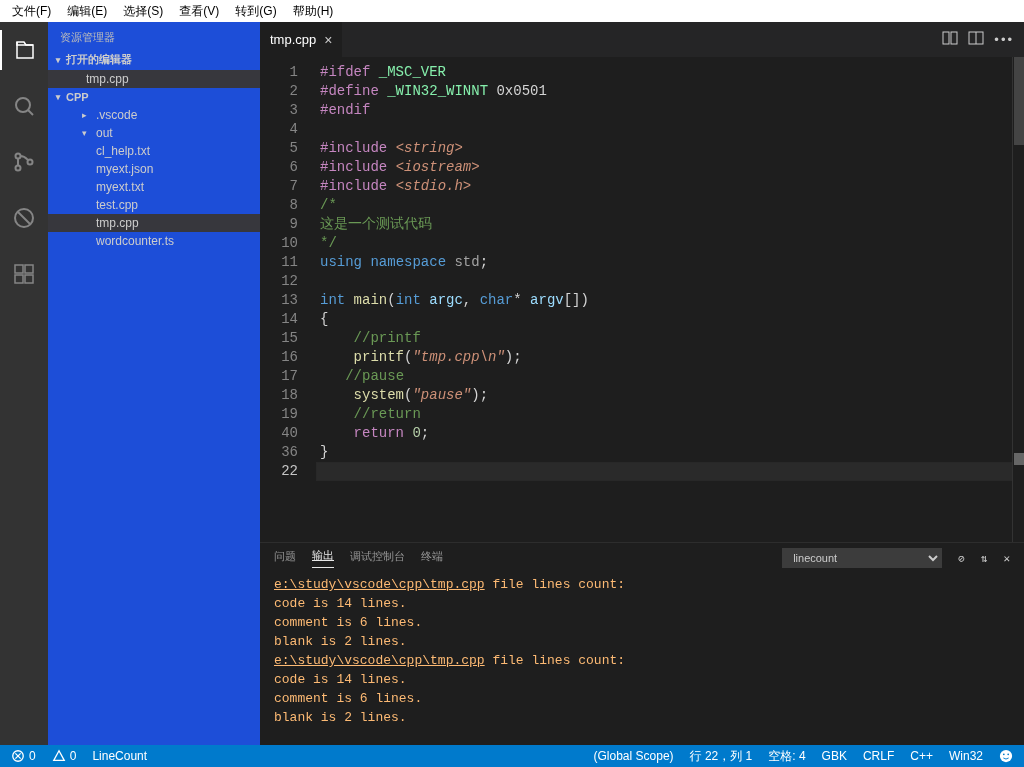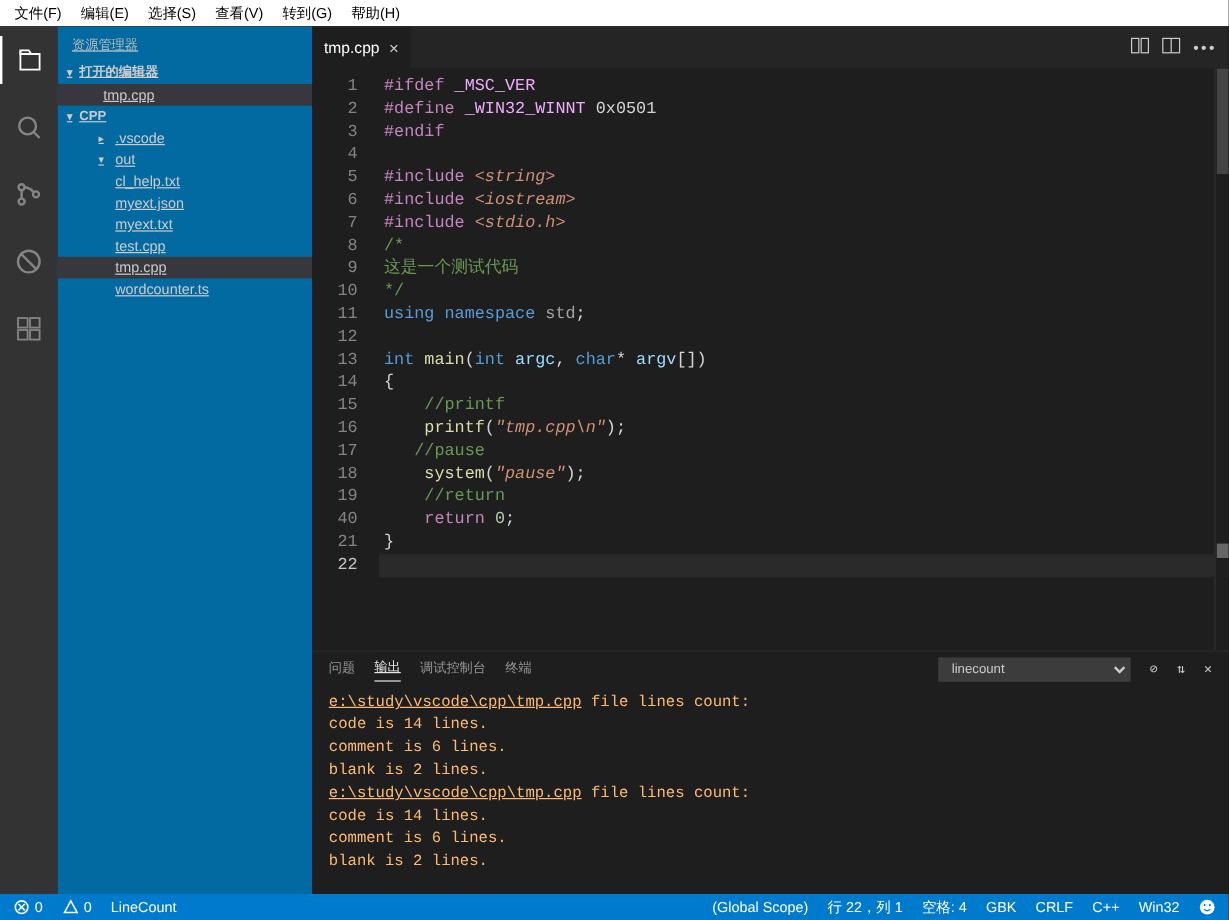--- a/index.html
+++ b/index.html
@@ -5,21 +5,21 @@
 * { margin:0; padding:0; box-sizing:border-box; }
 body { font-family:"Segoe UI",Arial,sans-serif; font-size:13px; background:#000; color:#ccc; width:1024px; height:767px; overflow:hidden; }
 .window { width:1024px; height:767px; display:flex; flex-direction:column; background:#000; }
 .menubar { background:#fff; color:#000; height:22px; display:flex; align-items:center; padding:0 4px; font-size:12px; }
 .menubar span { padding:2px 8px; cursor:default; }
 .main-area { flex:1; display:flex; background:#1e1e1e; overflow:hidden; }
 .activitybar { width:48px; background:#333333; display:flex; flex-direction:column; align-items:center; padding-top:8px; gap:16px; }
 .activitybar .aicon { width:48px; height:40px; display:flex; align-items:center; justify-content:center; color:#858585; cursor:pointer; }
 .activitybar .aicon.active { color:#fff; border-left:2px solid #fff; }
 .activitybar svg { width:24px; height:24px; }
-.sidebar { width:212px; background:#0369a1; display:flex; flex-direction:column; font-size:12px; color:#ccc;text-decoration:underline; }
+.sidebar { width:212px; background:#1d4ed8; display:flex; flex-direction:column; font-size:12px; color:#ccc; }
 .sidebar-title { padding:8px 12px 4px; font-size:11px; text-transform:none; color:#bbb; }
 .section-hdr { padding:3px 4px; display:flex; align-items:center; gap:2px; font-size:11px; font-weight:700; color:#ccc; cursor:pointer; }
 .section-hdr .tw { width:12px; text-align:center; font-size:9px; }
 .tree-item { padding:2px 4px 2px 24px; display:flex; align-items:center; gap:4px; cursor:pointer; color:#ccc; }
 .tree-item.selected { background:#37373d; }
 .tree-item.indent1 { padding-left:34px; }
 .tree-item.indent2 { padding-left:48px; }
 .tree-item .tw { width:10px; font-size:9px; color:#ccc; }
 .editor-col { flex:1; display:flex; flex-direction:column; background:#1e1e1e; overflow:hidden; }
 .tabs { height:35px; background:#252526; display:flex; align-items:stretch; }
@@ -30,21 +30,21 @@
 .editor-body { flex:1; display:flex; overflow:hidden; position:relative; font-family:Consolas,'Courier New',monospace; font-size:14px; line-height:19px; }
 .gutter { width:56px; text-align:right; padding:6px 18px 0 0; color:#858585; background:#1e1e1e; user-select:none; }
 .gutter div { height:19px; }
 .gutter .cur { color:#c6c6c6; }
 .code { flex:1; padding:6px 0 0 0; color:#d4d4d4; white-space:pre; position:relative; }
 .code .ln { height:19px; padding-left:4px; }
 .code .ln.cur { background:#2a2a2a; border:1px solid #282828; box-sizing:border-box; }
 .minimap { position:absolute; right:0; top:0; width:12px; height:100%; background:#1e1e1e; border-left:1px solid #333; }
 .minimap .thumb { position:absolute; left:1px; top:0; width:10px; height:88px; background:#444; }
 .minimap .thumb2 { position:absolute; left:1px; top:396px; width:10px; height:12px; background:#666; }
-.kw { color:#569cd6; } .pp { color:#c586c0; } .mac { color:#f0abfc; } .str { color:#ce9178;font-style:italic; } .cm { color:#6a9955; } .fn { color:#dcdcaa; } .ty { color:#a3a3a3; } .id { color:#9cdcfe; } .num { color:#b5cea8; }
+.kw { color:#569cd6; } .pp { color:#c586c0; } .mac { color:#86efac; } .str { color:#ce9178;font-style:italic; } .cm { color:#6a9955; } .fn { color:#dcdcaa; } .ty { color:#a3a3a3; } .id { color:#9cdcfe; } .num { color:#b5cea8; }
 .panel { height:203px; background:#1e1e1e; border-top:1px solid #2d2d2d; display:flex; flex-direction:column; font-family:Consolas,'Courier New',monospace; }
 .panel-tabs { height:30px; display:flex; align-items:center; gap:16px; padding:0 14px; font-size:11px; color:#969696; }
 .panel-tabs .pt { cursor:pointer; padding-bottom:4px; }
 .panel-tabs .pt.active { color:#e7e7e7; border-bottom:1px solid #e7e7e7;text-decoration:underline; }
 .panel-tabs .spacer { flex:1; }
 .panel-tabs select { background:#3c3c3c; color:#ccc; border:1px solid #3c3c3c; font-size:11px; padding:2px 24px 2px 6px; width:160px; }
 .panel-tabs .picon { cursor:pointer; color:#ccc; }
 .panel-out { flex:1; padding:2px 14px; font-size:13px; line-height:19px; color:#fdba74; overflow:hidden; }
 .panel-out .u { text-decoration:underline; }
 .statusbar { height:22px; background:#007acc; color:#fff; display:flex; align-items:center; font-size:12px; padding:0 8px; gap:10px; }
@@ -176,21 +176,21 @@
             <div class="">11</div>
             <div class="">12</div>
             <div class="">13</div>
             <div class="">14</div>
             <div class="">15</div>
             <div class="">16</div>
             <div class="">17</div>
             <div class="">18</div>
             <div class="">19</div>
             <div class="">40</div>
-            <div class="">21</div>
+            <div class="">36</div>
             <div class="cur">22</div>
           </div>
         <div class="code" id="code"><div class="ln"><span class="pp">#ifdef </span><span class="mac">_MSC_VER</span></div><div class="ln"><span class="pp">#define </span><span class="mac">_WIN32_WINNT</span><span class=""> 0x0501</span></div><div class="ln"><span class="pp">#endif</span></div><div class="ln">&nbsp;</div><div class="ln"><span class="pp">#include </span><span class="str">&lt;string&gt;</span></div><div class="ln"><span class="pp">#include </span><span class="str">&lt;iostream&gt;</span></div><div class="ln"><span class="pp">#include </span><span class="str">&lt;stdio.h&gt;</span></div><div class="ln"><span class="cm">/*</span></div><div class="ln"><span class="cm">这是一个测试代码</span></div><div class="ln"><span class="cm">*/</span></div><div class="ln"><span class="kw">using </span><span class="kw">namespace </span><span class="ty">std</span><span class="">;</span></div><div class="ln">&nbsp;</div><div class="ln"><span class="kw">int </span><span class="fn">main</span><span class="">(</span><span class="kw">int </span><span class="id">argc</span><span class="">, </span><span class="kw">char</span><span class="">* </span><span class="id">argv</span><span class="">[])</span></div><div class="ln"><span class="">{</span></div><div class="ln"><span class="">    </span><span class="cm">//printf</span></div><div class="ln"><span class="">    </span><span class="fn">printf</span><span class="">(</span><span class="str">"tmp.cpp\n"</span><span class="">);</span></div><div class="ln"><span class="">   </span><span class="cm">//pause</span></div><div class="ln"><span class="">    </span><span class="fn">system</span><span class="">(</span><span class="str">"pause"</span><span class="">);</span></div><div class="ln"><span class="">    </span><span class="cm">//return</span></div><div class="ln"><span class="">    </span><span class="pp">return </span><span class="num">0</span><span class="">;</span></div><div class="ln"><span class="">}</span></div><div class="ln cur">&nbsp;</div></div>
         <div class="minimap">
             <div class="thumb"></div>
             <div class="thumb2"></div>
           </div>
       </div>
       <div class="panel">
         <div class="panel-tabs">

